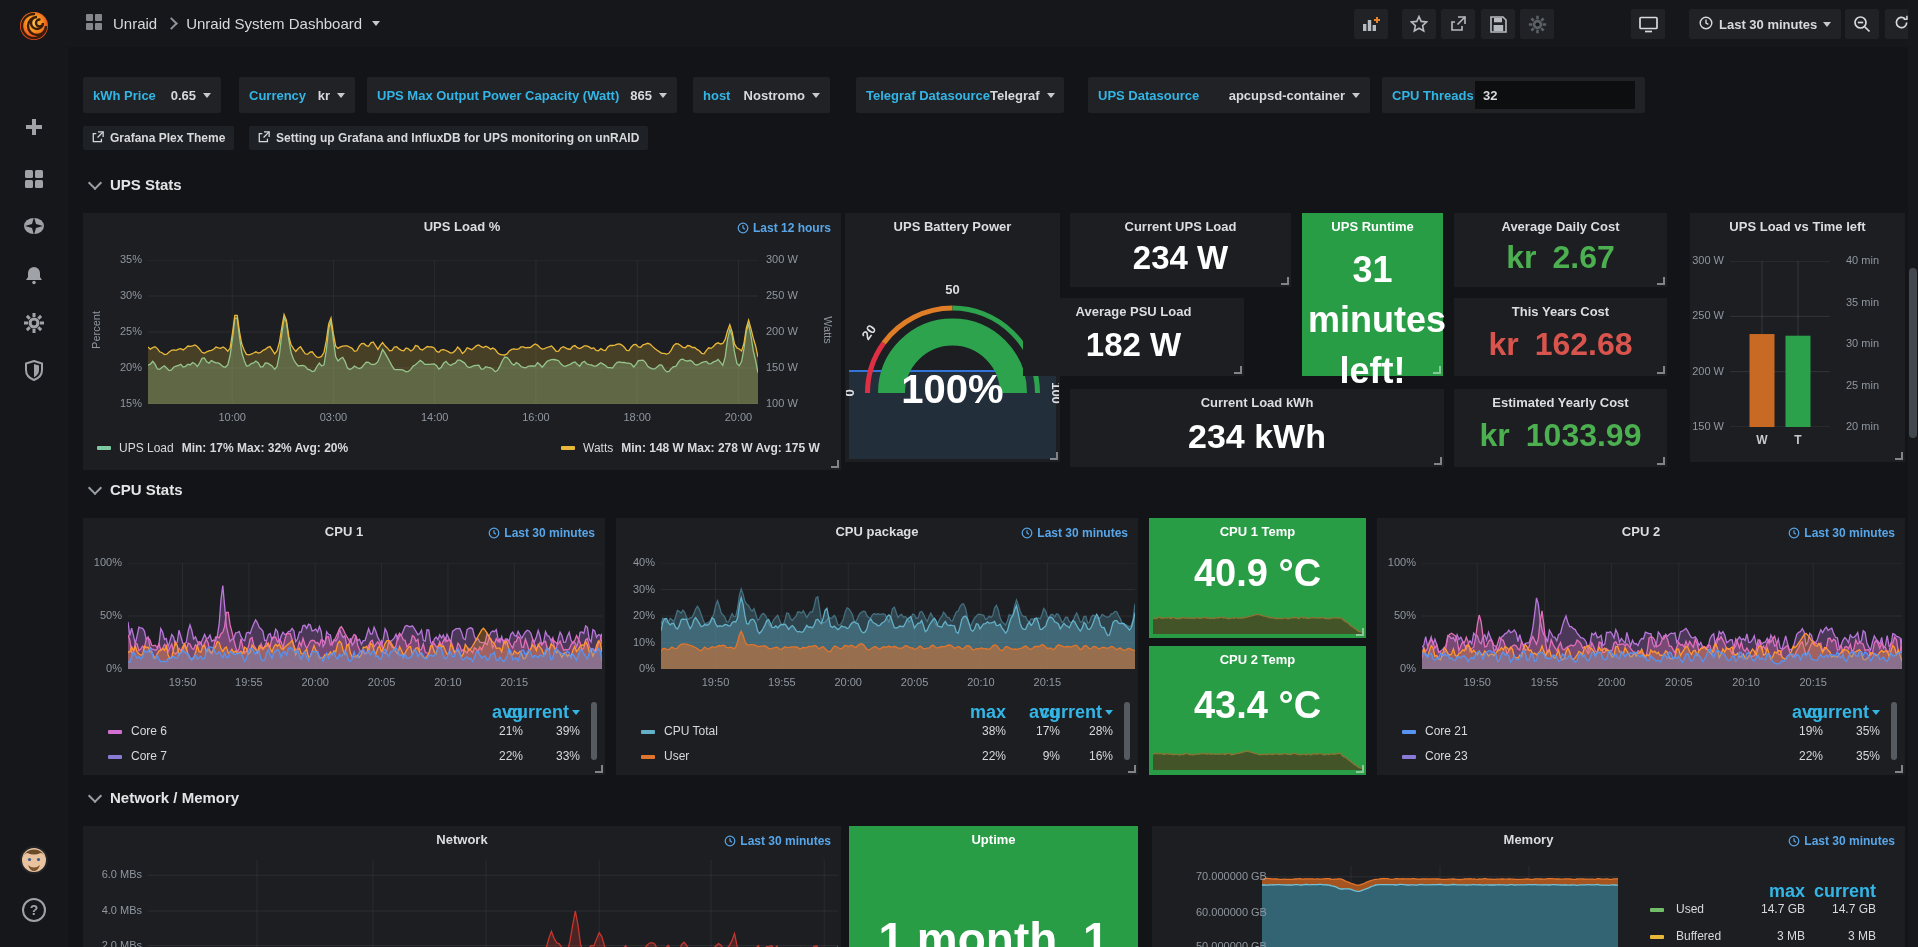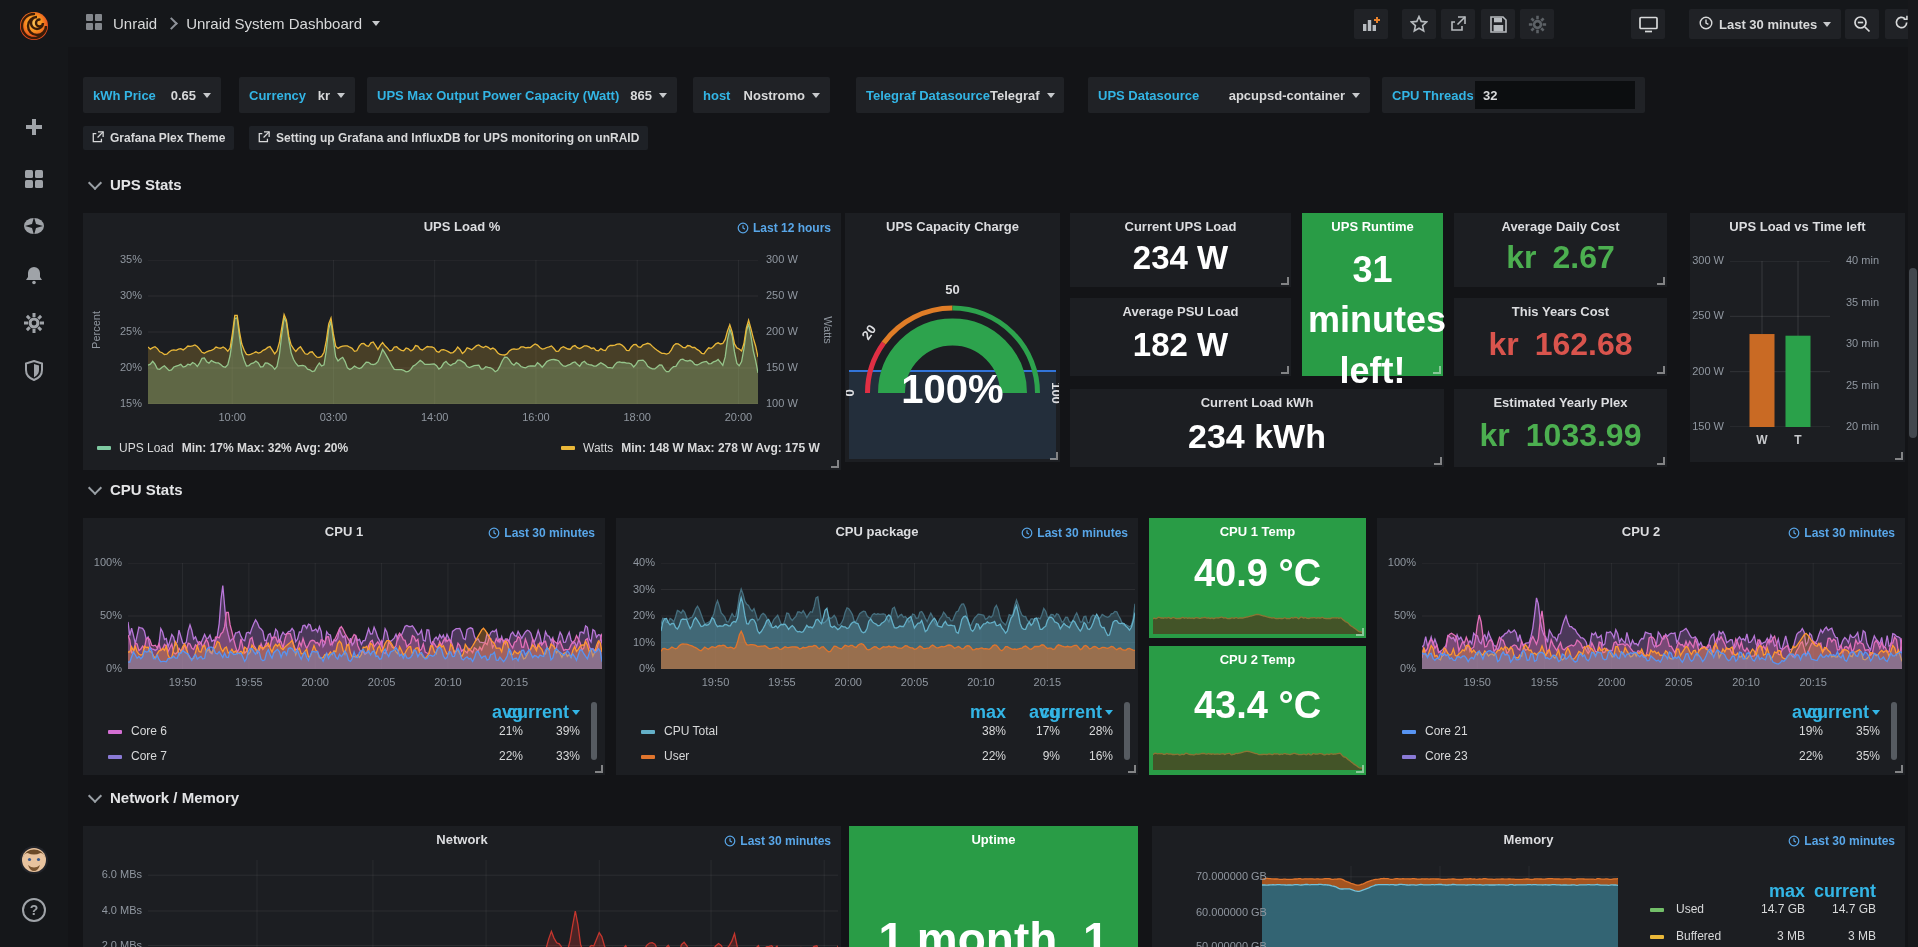--- a/index.html
+++ b/index.html
@@ -353,21 +353,21 @@
       <div class="tick" style="left: 683px; top: 184px; width: 60px; text-align: left;">100 W</div>
       <div class="tick" style="left: 119.18px; top: 198px; width: 60px; text-align: center;">10:00</div>
       <div class="tick" style="left: 220.44px; top: 198px; width: 60px; text-align: center;">03:00</div>
       <div class="tick" style="left: 321.7px; top: 198px; width: 60px; text-align: center;">14:00</div>
       <div class="tick" style="left: 422.96px; top: 198px; width: 60px; text-align: center;">16:00</div>
       <div class="tick" style="left: 524.22px; top: 198px; width: 60px; text-align: center;">18:00</div>
       <div class="tick" style="left: 625.48px; top: 198px; width: 60px; text-align: center;">20:00</div>
     </div>
 
   <div class="panel" style="left:845px;top:213px;width:215px;height:249px">
-    <div class="p-title">UPS Capacity Charge</div>
+    <div class="p-title">UPS Battery Power</div>
     <div class="plot" style="left:1px;top:20px;width:213px;height:226px"><svg width="213" height="226">
           <rect x="3" y="138" width="207" height="88" fill="rgba(70,120,180,0.18)"></rect>
           <line x1="3" y1="138" x2="210" y2="138" stroke="#3274d9" stroke-width="2"></line>
           <path d="M21.5,160.0A85,85 0 0 1 37.7,110.0" stroke="#e02f44" stroke-width="5" fill="none"></path>
           <path d="M37.7,110.0A85,85 0 0 1 106.5,75.0" stroke="#e07d27" stroke-width="5" fill="none"></path>
           <path d="M106.5,75.0A85,85 0 0 1 191.5,160.0" stroke="#2da34d" stroke-width="5" fill="none"></path>
           <path d="M45.5,160.0A61,61 0 0 1 167.5,160.0" stroke="#2da34d" stroke-width="27" fill="none"></path>
           <text transform="translate(7.5,160.0) rotate(-90)" fill="#dcdde0" font-size="13" font-weight="700" text-anchor="middle">0</text>
           <text transform="translate(26.4,101.8) rotate(-54)" fill="#dcdde0" font-size="13" font-weight="700" text-anchor="middle">20</text>
           <text transform="translate(106.5,61.0) rotate(0)" fill="#dcdde0" font-size="13" font-weight="700" text-anchor="middle">50</text>
@@ -375,21 +375,21 @@
           <text x="106.5" y="170" fill="#ffffff" font-size="40" font-weight="700" text-anchor="middle">100%</text>
         </svg></div>
     <i class="corner"></i>
   </div>
 
   <div class="panel" style="left:1070px;top:213px;width:221px;height:74px">
     <div class="stat-title">Current UPS Load</div>
     <div class="stat-val" style="top:26px;font-size:33px">234 W</div>
     <i class="corner"></i>
   </div>
-  <div class="panel" style="left:1070px;top:298px;width:221px;height:78px">
+  <div class="panel" style="left:1023px;top:298px;width:221px;height:78px">
     <div class="stat-title">Average PSU Load</div>
     <div class="stat-val" style="top:28px;font-size:33px">182 W</div>
     <i class="corner"></i>
   </div>
   <div class="panel" style="left:1070px;top:389px;width:374px;height:78px">
     <div class="stat-title">Current Load kWh</div>
     <div class="stat-val" style="top:28px;font-size:34px">234 kWh</div>
     <i class="corner"></i>
   </div>
 
@@ -403,21 +403,21 @@
     <div class="stat-title">Average Daily Cost</div>
     <div class="stat-val gval" style="top:26px;font-size:32px"><span class="pref">kr</span><span>2.67</span></div>
     <i class="corner"></i>
   </div>
   <div class="panel" style="left:1454px;top:298px;width:213px;height:78px">
     <div class="stat-title">This Years Cost</div>
     <div class="stat-val rval" style="top:28px;font-size:32px"><span class="pref">kr</span><span>162.68</span></div>
     <i class="corner"></i>
   </div>
   <div class="panel" style="left:1454px;top:389px;width:213px;height:78px">
-    <div class="stat-title">Estimated Yearly Plex</div>
+    <div class="stat-title">Estimated Yearly Cost</div>
     <div class="stat-val gval" style="top:28px;font-size:32px"><span class="pref">kr</span><span>1033.99</span></div>
     <i class="corner"></i>
   </div>
 
   <div class="panel" style="left:1690px;top:213px;width:215px;height:249px">
     <div class="p-title">UPS Load vs Time left</div>
     <div class="plot" style="left:40px;top:48px;width:100px;height:166px"><svg width="100" height="166">
           <line x1="0" y1="0" x2="100" y2="0" stroke="rgba(255,255,255,0.1)"></line>
           <line x1="0" y1="55.33333333333333" x2="100" y2="55.33333333333333" stroke="rgba(255,255,255,0.1)"></line>
           <line x1="0" y1="110.66666666666666" x2="100" y2="110.66666666666666" stroke="rgba(255,255,255,0.1)"></line>

